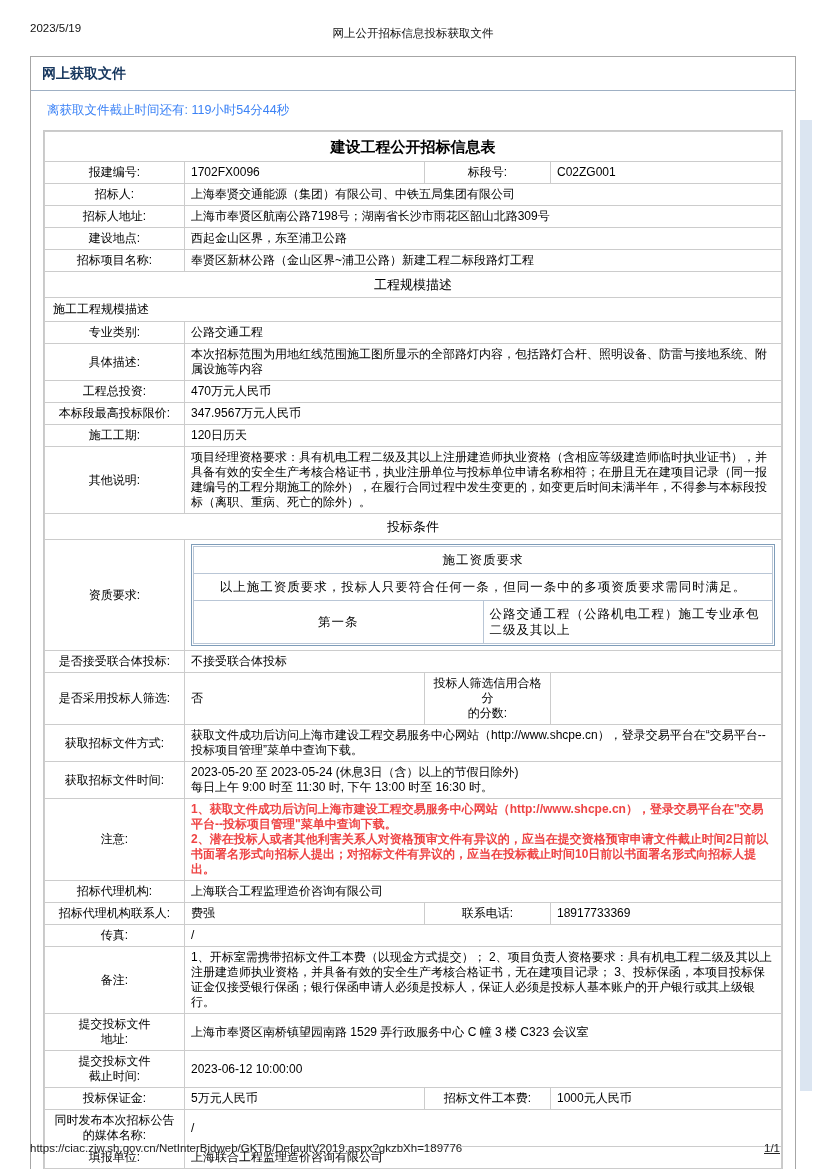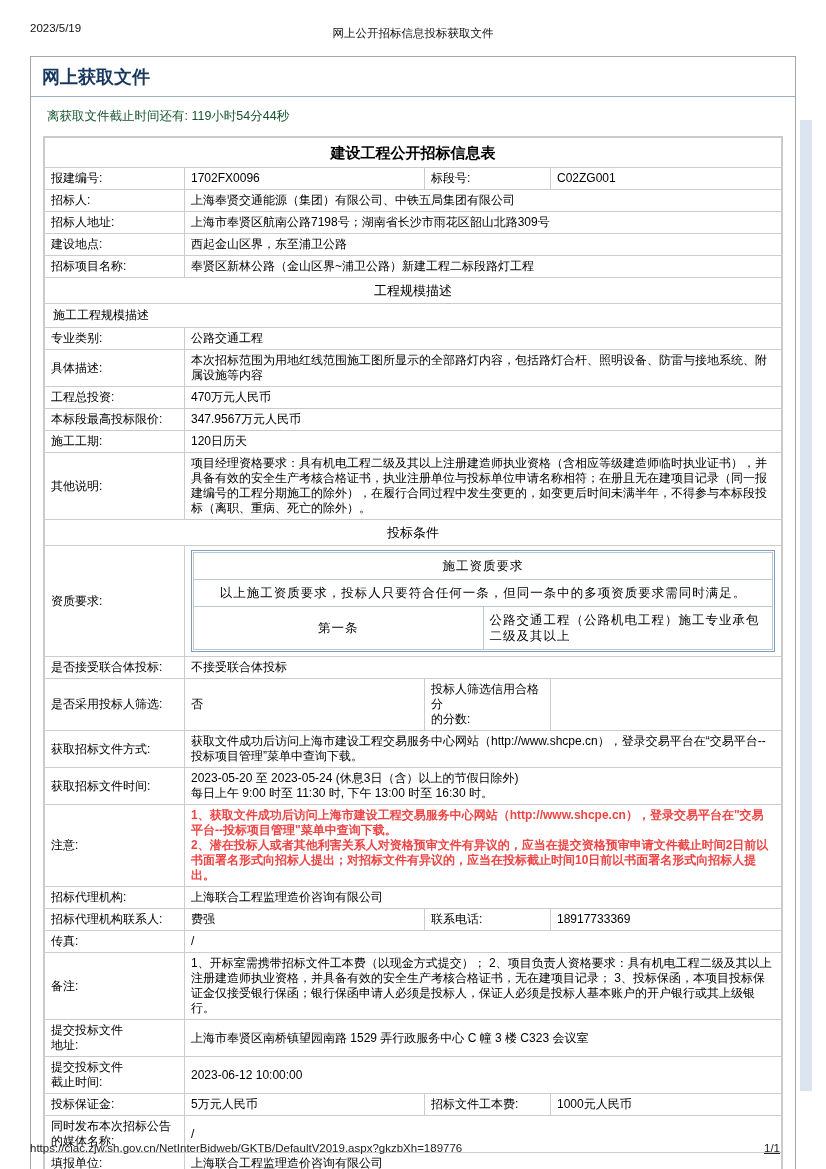--- a/index.html
+++ b/index.html
@@ -5,27 +5,27 @@
   * { margin:0; padding:0; box-sizing:border-box; }
   html,body { width:826px; height:1169px; background:#fff; overflow:hidden;
     font-family:"Liberation Sans", sans-serif; color:#000; }
   .sheet { position:relative; width:826px; height:1169px; background:#fff; }
 
   .print-header { position:absolute; top:22px; left:30px; right:30px; height:16px; font-size:11.5px; color:#111; }
   .print-date { position:absolute; left:0; top:0;text-align:right; }
   .print-title { position:absolute; left:0; right:0; top:4px; text-align:center; }
 
   .outer-box { position:absolute; top:56px; left:30px; width:766px; border:1px solid #a6a6a6; background:#fff; }
-  .panel-header { padding:8px 11px 7px; font-size:18px; font-weight:bold; color:#17375e; border-bottom:1px solid #9fb0c4; }
-  .countdown { padding:11px 16px 9px; font-size:12.5px; color:#14532d; }
+  .panel-header { padding:8px 11px 7px; font-size:14px; font-weight:bold; color:#17375e; border-bottom:1px solid #9fb0c4; }
+  .countdown { padding:11px 16px 9px; font-size:12.5px; color:#3b82f6; }
 
   .table-wrap { margin:2px 12px 0; border:1px solid #c9c9c9; }
   table.main { width:100%; border-collapse:collapse; font-size:12px; line-height:15px; table-layout:fixed; }
   table.main td { border:1px solid #ccc; padding:3px 6px; vertical-align:middle; word-break:break-all; }
-  td.label { text-align:left; white-space:pre-line; }
+  td.label { text-align:center; white-space:pre-line; }
   td.val { text-align:left; }
   tr.title-row td { text-align:center; font-size:15px; font-weight:bold; padding:7px 4px; }
   tr.section-row td { text-align:center; font-size:13px; padding:5px 0; }
   tr.full-row td { text-align:left; padding:4px 8px; }
   td.notice-val { color:#ef4444; font-weight:bold; white-space:pre-line; }
   td.preline { white-space:pre-line; }
 
   .inner-wrap { border:1px solid #7f9db9; padding:1px; margin:1px 0; }
   table.inner { width:100%; border-collapse:collapse; border:1px solid #7f9db9;
     font-family:"Liberation Serif", serif; font-size:12.5px; line-height:16px; letter-spacing:1px; table-layout:fixed; }

